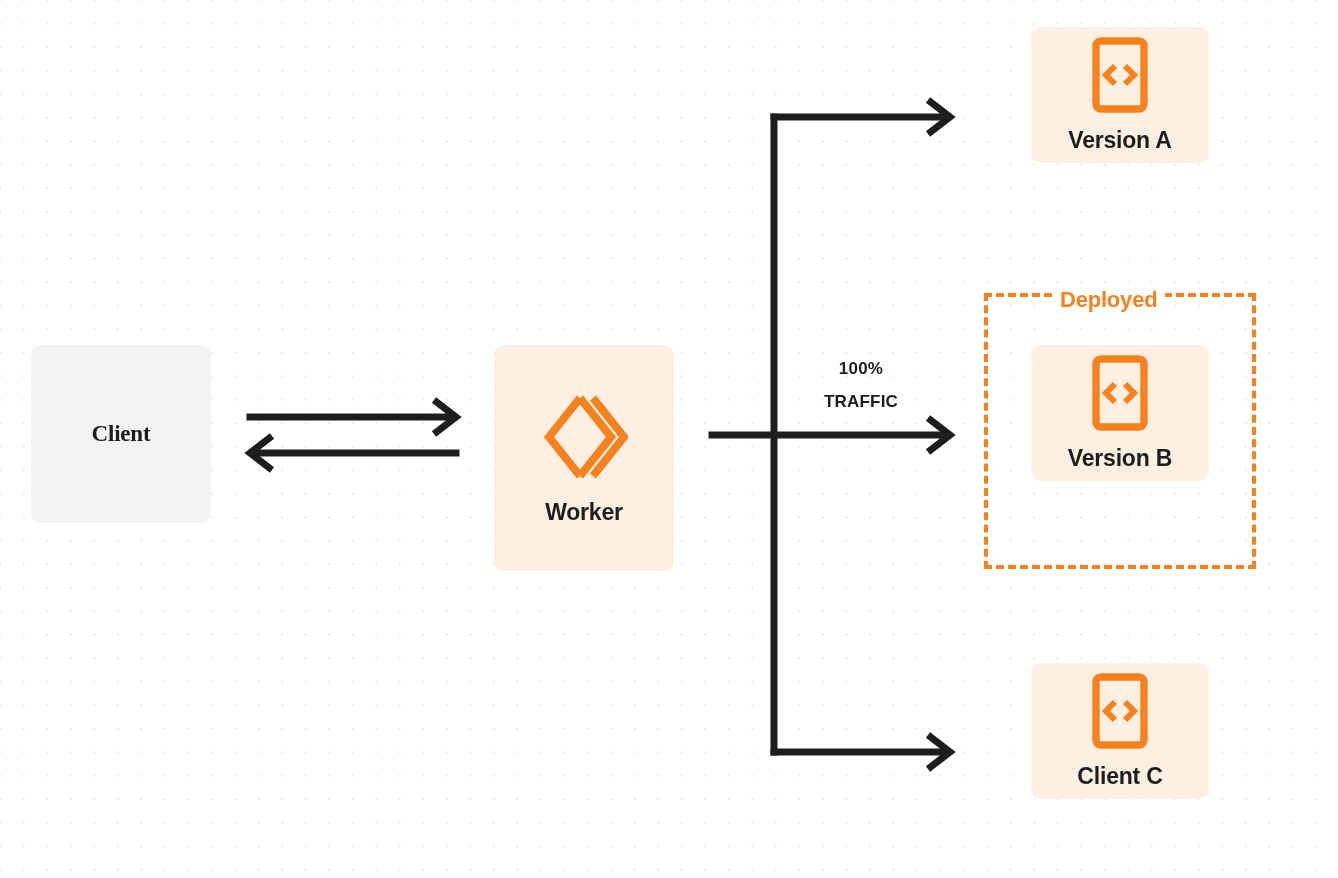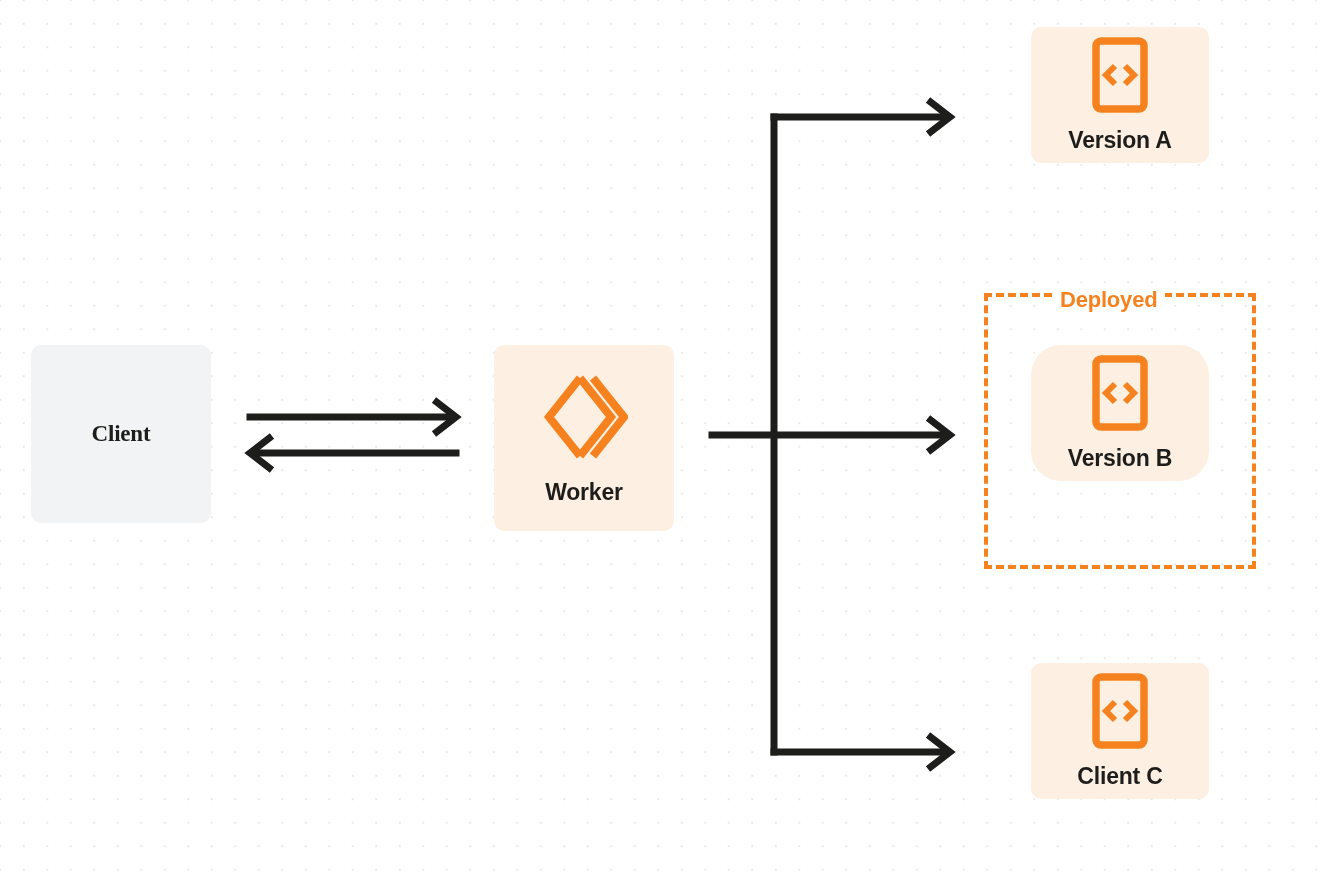--- a/index.html
+++ b/index.html
@@ -38,33 +38,33 @@
   
   #client{
     left:31px;top:345px;width:180px;height:178px;
     background:#f2f3f4;
     font-family:Liberation Serif, serif;
   }
   #client .label{font-size:23px;}
 
   
   #worker{
-    left:494px;top:345px;width:180px;height:186px;
+    left:494px;top:345px;width:180px;height:226px;
     background:#fdf0e2;
   }
   #worker .label{font-size:23px;margin-top:16px;}
 
   
   .version{
     width:178px;height:136px;
     background:#fdf0e2;
     left:1031px;
   }
   #version-a{top:27px;}
-  #version-b{top:345px;border-radius:30px;}
+  #version-b{top:345px;}
   #version-c{top:663px;}
   .version .label{font-size:23px;margin-top:14px;}
 
   
   .code-icon{display:block;}
   .worker-icon{display:block;}
 
   
   #deployed-group{
     position:absolute;
@@ -156,20 +156,24 @@
         <path d="M 40 7 L 9 46 L 40 85"></path>
 
         <path d="M 40 7 L 71 46 L 40 85"></path>
 
         <path d="M 53 7 L 84 46 L 53 85"></path>
       </g>
     </svg>
     <span class="label">Worker</span>
   </div>
 
+  <div id="traffic-label">
+    <span class="pct">100%</span>
+    <span class="word">TRAFFIC</span>
+  </div>
 
   <div id="deployed-group"></div>
   <div id="deployed-label">Deployed</div>
 
   <div class="node version" id="version-a">
     <svg class="code-icon" width="56" height="76" viewBox="0 0 56 76" xmlns="http://www.w3.org/2000/svg">
       <rect x="4" y="4" width="48" height="68" rx="5" ry="5" fill="none" stroke="#f6821f" stroke-width="7.5"></rect>
       <g fill="none" stroke="#f6821f" stroke-width="6" stroke-linecap="butt" stroke-linejoin="miter">
         <path d="M 23 29 L 14 38 L 23 47"></path>
         <path d="M 33 29 L 42 38 L 33 47"></path>

